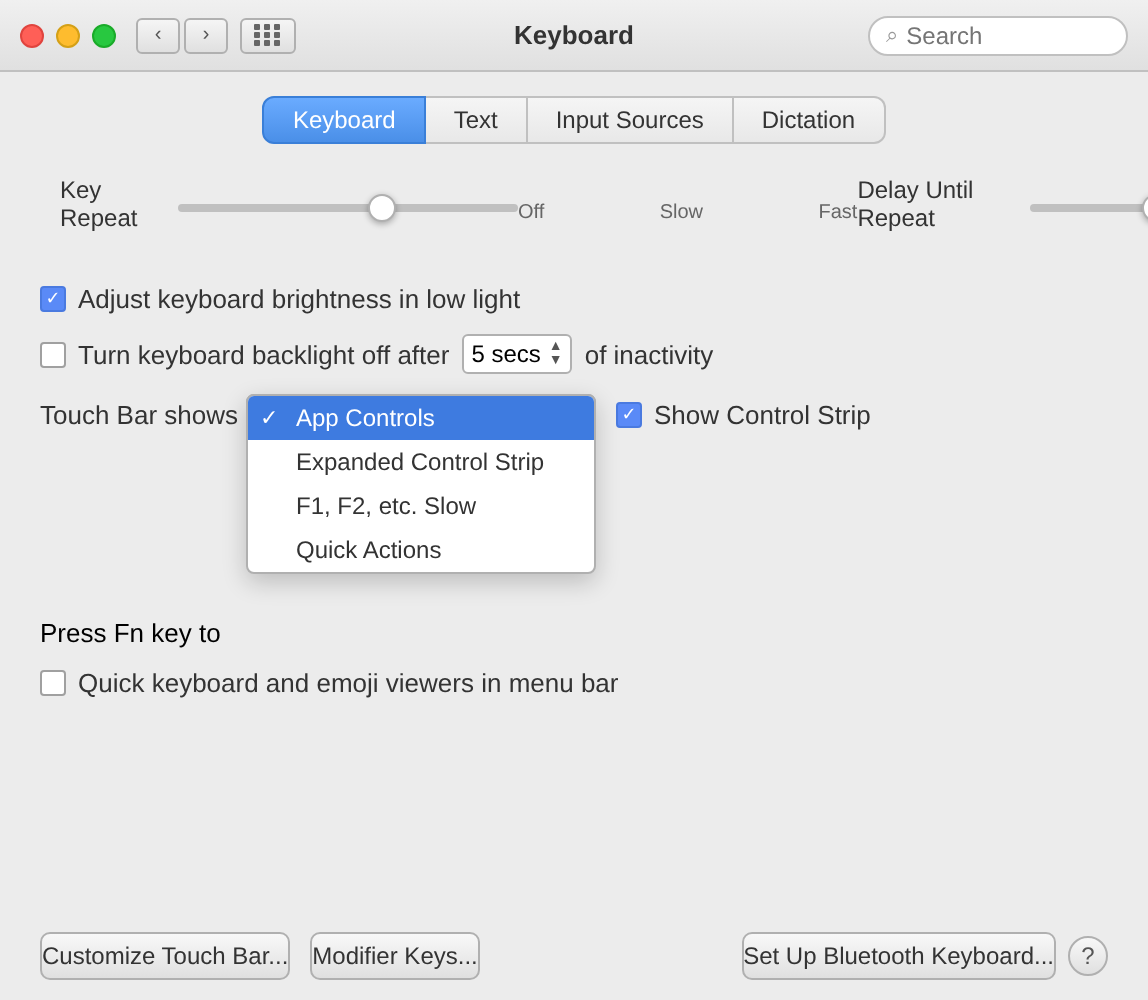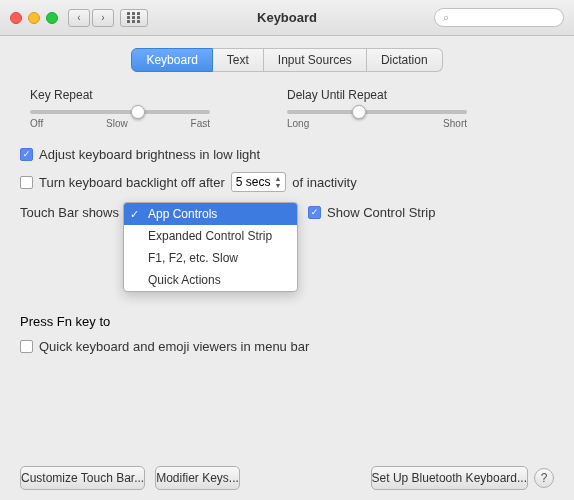--- a/index.html
+++ b/index.html
@@ -145,21 +145,22 @@
     
     .sliders-row {
       display: flex;
       justify-content: space-between;
       margin-bottom: 18px;
       padding: 0 10px;
     }
     .slider-group {
       flex: 1;
       display: flex;
-      flex-direction: column;
+      flex-direction: row;
+      align-items: center;
     }
     .slider-label {
       font-size: 12px;
       color: #333;
       margin-bottom: 8px;
       font-weight: 500;
     }
     .slider-track {
       position: relative;
       width: 180px;
@@ -394,20 +395,21 @@
         <div class="grid-dot"></div>
         <div class="grid-dot"></div>
       <div class="grid-dot"></div>
         <div class="grid-dot"></div>
         <div class="grid-dot"></div>
     </div>
   </div>
   <div class="titlebar-title">Keyboard</div>
   <div class="search-box">
     <span class="search-icon-svg">⌕</span>
+    <input type="text" placeholder="Search" style="">
   </div>
 </div>
 
 <div class="main-area">
   <div class="content">
 
     <div class="tabs">
       <div class="tab active">Keyboard</div>
       <div class="tab">Text</div>
       <div class="tab">Input Sources</div>

